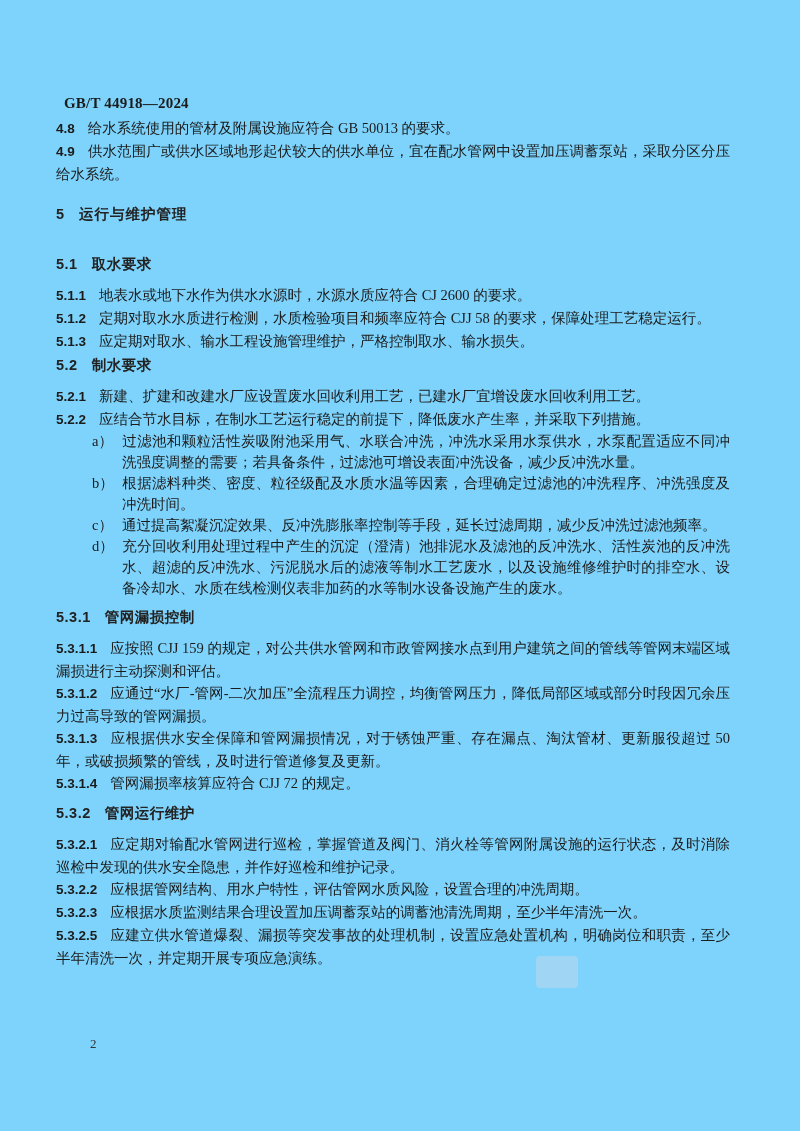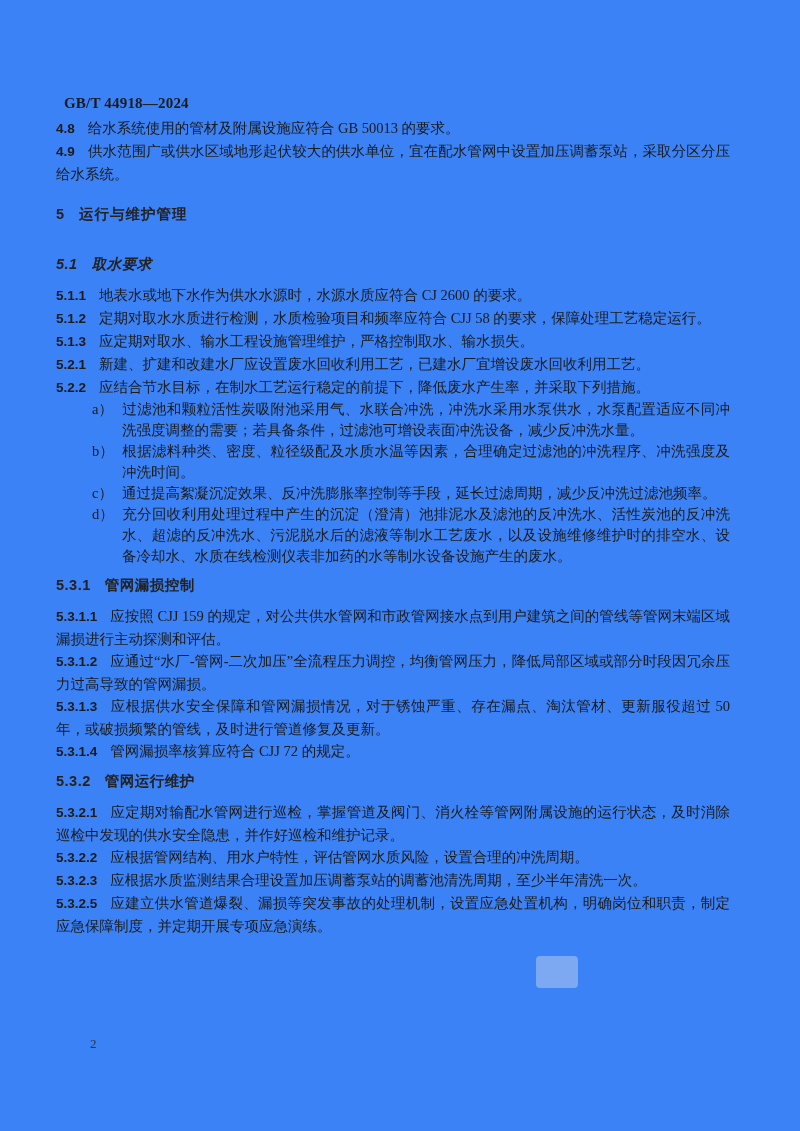--- a/index.html
+++ b/index.html
@@ -1,20 +1,20 @@
 <!DOCTYPE html>
 <html><head>
 <meta charset="utf-8">
 <style>
   html, body { margin: 0; padding: 0; background: #ffffff; }
   .page {
     position: relative;
     width: 800px;
     height: 1131px;
-    background: #3b82f6;
+    background: #7dd3fc;
     font-family: "Liberation Serif", "DejaVu Serif", serif;
     color: #1b1b1b;
     overflow: hidden;
   }
   .doc-code {
     position: absolute;
     left: 64px;
     top: 95px;
     font-weight: bold;
     font-size: 15px;
@@ -42,21 +42,21 @@
   }
   .heading {
     font-family: "Liberation Sans", "DejaVu Sans", sans-serif;
     font-weight: bold;
     font-size: 14.5px;
     line-height: 22px;
     color: #222222;
   }
   .heading .num { margin-right: 14px; }
   .h1 { margin: 18px 0 28px; letter-spacing: 1px; }
-  .h2 { margin: 1px 0 9px; letter-spacing: 0.5px; font-style: italic; }
+  .h2 { margin: 1px 0 9px; letter-spacing: 0.5px; }
   .h3 { margin: 7px 0 9px; letter-spacing: 0.5px; }
   .list-item {
     margin: 0;
     font-size: 14.5px;
     line-height: 21px;
     text-align: justify;
     padding-left: 66px;
   }
   .li-label {
     display: inline-block;
@@ -89,31 +89,32 @@
   <div class="watermark" style="background: rgb(204, 217, 234);"></div>
   <div class="doc-code">GB/T 44918—2024</div>
   <main class="content">
       <p class="clause"><span class="num">4.8</span><span>给水系统使用的管材及附属设施应符合 GB 50013 的要求。</span></p>
       <p class="clause"><span class="num">4.9</span><span>供水范围广或供水区域地形起伏较大的供水单位，宜在配水管网中设置加压调蓄泵站，采取分区分压给水系统。</span></p>
       <div class="heading h1"><span class="num">5</span><span>运行与维护管理</span></div>
       <div class="heading h2"><span class="num">5.1</span><span>取水要求</span></div>
       <p class="clause"><span class="num">5.1.1</span><span>地表水或地下水作为供水水源时，水源水质应符合 CJ 2600 的要求。</span></p>
       <p class="clause"><span class="num">5.1.2</span><span>定期对取水水质进行检测，水质检验项目和频率应符合 CJJ 58 的要求，保障处理工艺稳定运行。</span></p>
       <p class="clause"><span class="num">5.1.3</span><span>应定期对取水、输水工程设施管理维护，严格控制取水、输水损失。</span></p>
+      <div class="heading h2"><span class="num">5.2</span><span>制水要求</span></div>
       <p class="clause"><span class="num">5.2.1</span><span>新建、扩建和改建水厂应设置废水回收利用工艺，已建水厂宜增设废水回收利用工艺。</span></p>
       <p class="clause"><span class="num">5.2.2</span><span>应结合节水目标，在制水工艺运行稳定的前提下，降低废水产生率，并采取下列措施。</span></p>
       <p class="list-item"><span class="li-label">a）</span><span>过滤池和颗粒活性炭吸附池采用气、水联合冲洗，冲洗水采用水泵供水，水泵配置适应不同冲洗强度调整的需要；若具备条件，过滤池可增设表面冲洗设备，减少反冲洗水量。</span></p>
       <p class="list-item"><span class="li-label">b）</span><span>根据滤料种类、密度、粒径级配及水质水温等因素，合理确定过滤池的冲洗程序、冲洗强度及冲洗时间。</span></p>
       <p class="list-item"><span class="li-label">c）</span><span>通过提高絮凝沉淀效果、反冲洗膨胀率控制等手段，延长过滤周期，减少反冲洗过滤池频率。</span></p>
       <p class="list-item"><span class="li-label">d）</span><span>充分回收利用处理过程中产生的沉淀（澄清）池排泥水及滤池的反冲洗水、活性炭池的反冲洗水、超滤的反冲洗水、污泥脱水后的滤液等制水工艺废水，以及设施维修维护时的排空水、设备冷却水、水质在线检测仪表非加药的水等制水设备设施产生的废水。</span></p>
       <div class="heading h3"><span class="num">5.3.1</span><span>管网漏损控制</span></div>
       <p class="clause"><span class="num">5.3.1.1</span><span>应按照 CJJ 159 的规定，对公共供水管网和市政管网接水点到用户建筑之间的管线等管网末端区域漏损进行主动探测和评估。</span></p>
       <p class="clause"><span class="num">5.3.1.2</span><span>应通过“水厂-管网-二次加压”全流程压力调控，均衡管网压力，降低局部区域或部分时段因冗余压力过高导致的管网漏损。</span></p>
       <p class="clause"><span class="num">5.3.1.3</span><span>应根据供水安全保障和管网漏损情况，对于锈蚀严重、存在漏点、淘汰管材、更新服役超过 50 年，或破损频繁的管线，及时进行管道修复及更新。</span></p>
       <p class="clause"><span class="num">5.3.1.4</span><span>管网漏损率核算应符合 CJJ 72 的规定。</span></p>
       <div class="heading h3"><span class="num">5.3.2</span><span>管网运行维护</span></div>
       <p class="clause"><span class="num">5.3.2.1</span><span>应定期对输配水管网进行巡检，掌握管道及阀门、消火栓等管网附属设施的运行状态，及时消除巡检中发现的供水安全隐患，并作好巡检和维护记录。</span></p>
       <p class="clause"><span class="num">5.3.2.2</span><span>应根据管网结构、用水户特性，评估管网水质风险，设置合理的冲洗周期。</span></p>
       <p class="clause"><span class="num">5.3.2.3</span><span>应根据水质监测结果合理设置加压调蓄泵站的调蓄池清洗周期，至少半年清洗一次。</span></p>
-      <p class="clause"><span class="num">5.3.2.5</span><span>应建立供水管道爆裂、漏损等突发事故的处理机制，设置应急处置机构，明确岗位和职责，制定应急保障制度，并定期开展专项应急演练。</span></p>
+      <p class="clause"><span class="num">5.3.2.5</span><span>应建立供水管道爆裂、漏损等突发事故的处理机制，设置应急处置机构，明确岗位和职责，至少半年清洗一次，并定期开展专项应急演练。</span></p>
     </main>
   <div class="page-number">2</div>
 </div>
 
 </body></html>

